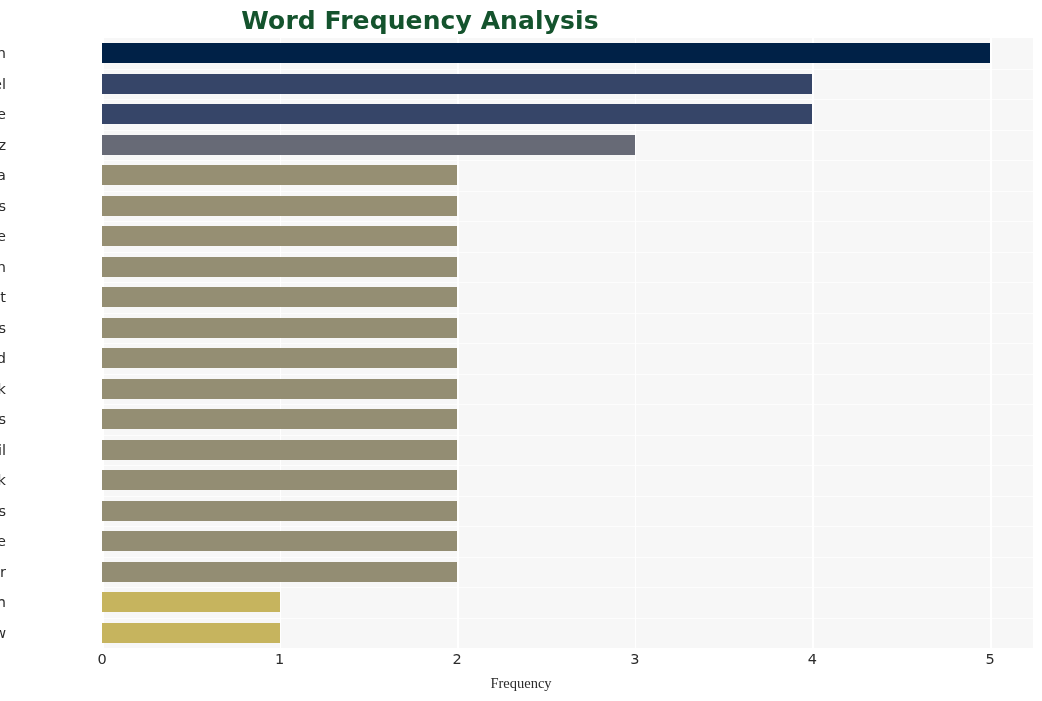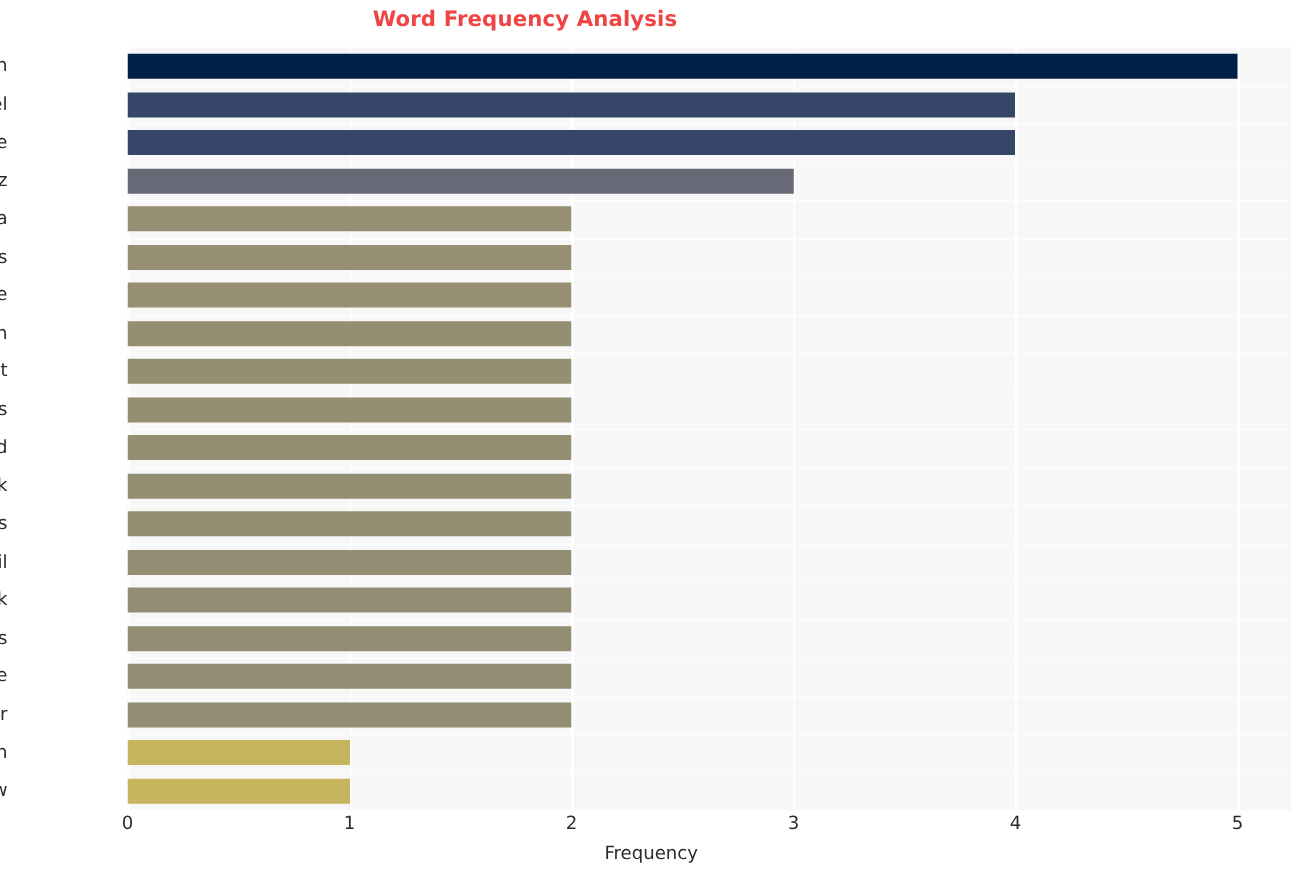--- a/index.html
+++ b/index.html
@@ -18,23 +18,23 @@
     width: 1042px;
     height: 701px;
     background: #ffffff;
   }
   #chart-title {
     position: absolute;
     left: 0;
     top: 6px;
     width: 840px;
     text-align: center;
-    font-size: 17px;
+    font-size: 25px;
     font-weight: bold;
-    color: #ef4444;
+    color: #14532d;
     letter-spacing: 0.1px;
   }
   
   #plot-area {
     position: absolute;
     left: 102px;
     top: 38px;
     width: 931px;
     height: 610px;
     background: #f7f7f7;
@@ -77,20 +77,21 @@
     line-height: 1;
   }
   #xaxis-label {
     position: absolute;
     left: 0;
     top: 675px;
     width: 1042px;
     text-align: center;
     font-size: 14.5px;
     color: #2b2b2b;
+    font-family: Liberation Serif, serif;
   }
 </style>
 </head>
 <body>
 
 <div id="figure">
 
   <div id="chart-title">Word Frequency Analysis</div>
 
   <div id="plot-area">

